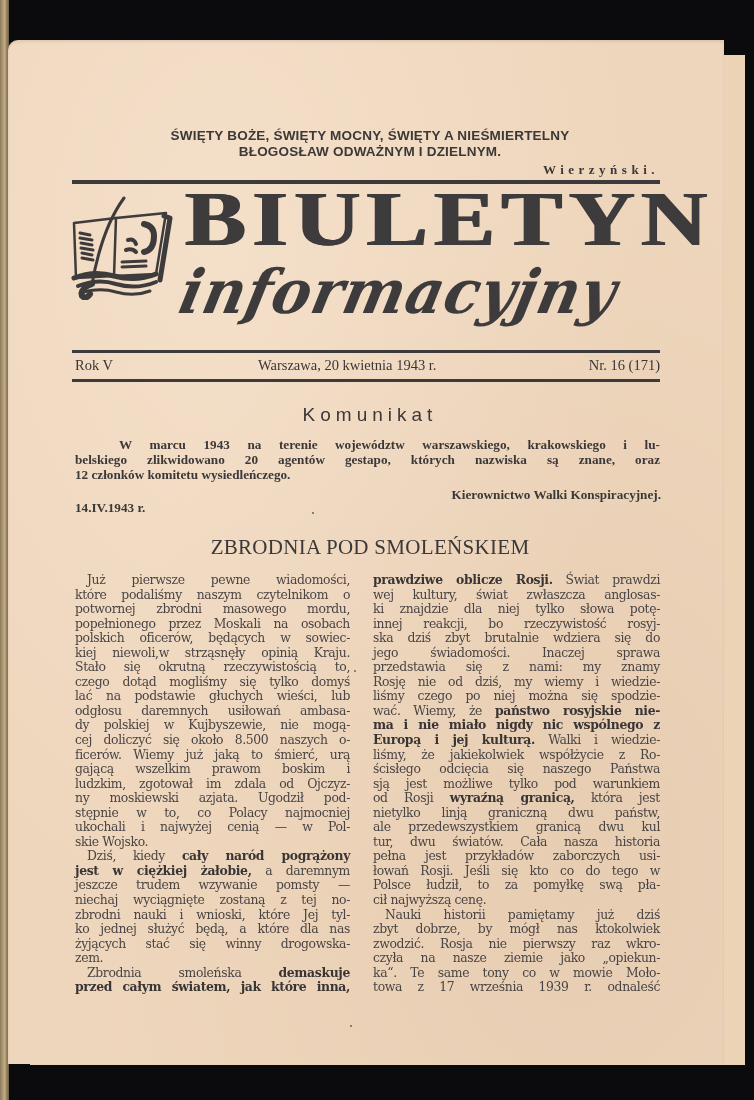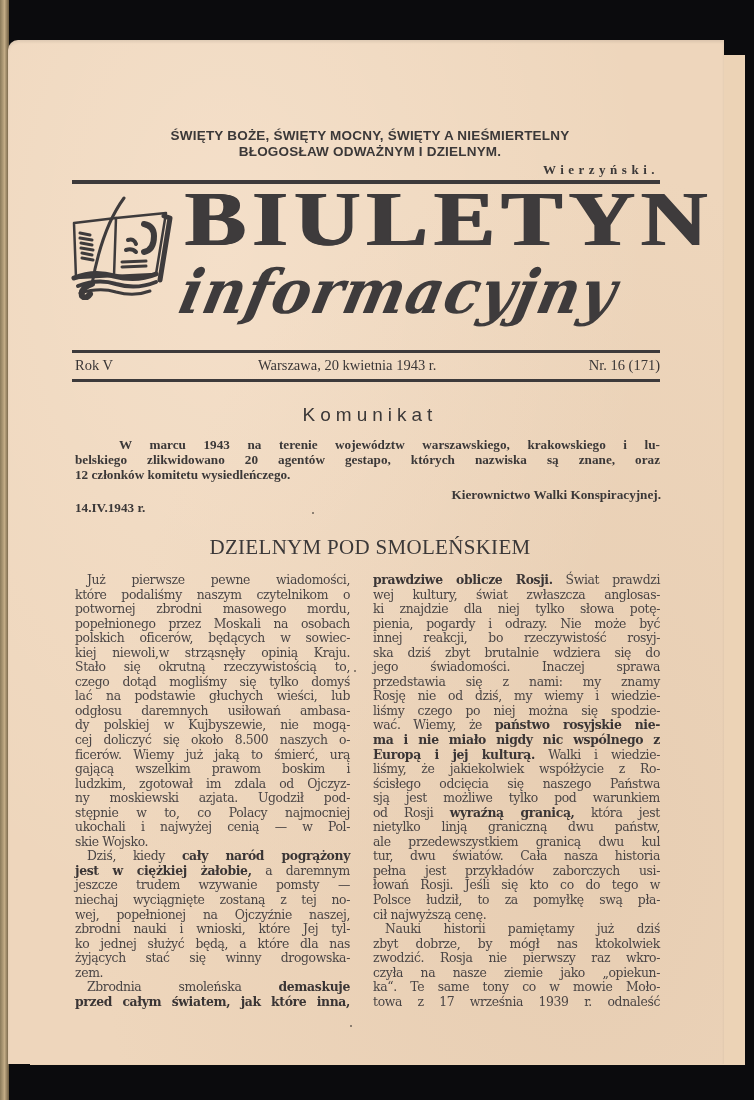--- a/index.html
+++ b/index.html
@@ -151,21 +151,21 @@
 
 <div class="abs kom-title">Komunikat</div>
 <div class="abs kom-body">
   <div class="kom-line indent">W marcu 1943 na terenie województw warszawskiego, krakowskiego i lu-</div>
   <div class="kom-line">belskiego zlikwidowano 20 agentów gestapo, których nazwiska są znane, oraz</div>
   <div class="kom-line last">12 członków komitetu wysiedleńczego.</div>
 </div>
 <div class="abs signature">Kierownictwo Walki Konspiracyjnej.</div>
 <div class="abs kom-date">14.IV.1943 r.</div>
 
-<div class="abs article-title">DZIELNYM POD SMOLEŃSKIEM</div>
+<div class="abs article-title">ZBRODNIA POD SMOLEŃSKIEM</div>
 
 <div class="abs col col-left" id="col-left">
     <div class="line indent">Już pierwsze pewne wiadomości,</div>
     <div class="line">które podaliśmy naszym czytelnikom o</div>
     <div class="line">potwornej zbrodni masowego mordu,</div>
     <div class="line">popełnionego przez Moskali na osobach</div>
     <div class="line">polskich oficerów, będących w sowiec-</div>
     <div class="line">kiej niewoli,w strząsnęły opinią Kraju.</div>
     <div class="line">Stało się okrutną rzeczywistością to,</div>
     <div class="line">czego dotąd mogliśmy się tylko domyś</div>
@@ -177,33 +177,31 @@
     <div class="line">gającą wszelkim prawom boskim i</div>
     <div class="line">ludzkim, zgotował im zdala od Ojczyz-</div>
     <div class="line">ny moskiewski azjata. Ugodził pod-</div>
     <div class="line">stępnie w to, co Polacy najmocniej</div>
     <div class="line">ukochali i najwyżej cenią — w Pol-</div>
     <div class="line last">skie Wojsko.</div>
     <div class="line indent"><span>Dziś, kiedy </span><b>cały naród pogrążony</b><span></span></div>
     <div class="line"><span></span><b>jest w ciężkiej żałobie,</b><span> a daremnym</span></div>
     <div class="line">jeszcze trudem wzywanie pomsty —</div>
     <div class="line">niechaj wyciągnięte zostaną z tej no-</div>
-    <div class="line">wej, popełnionej na Ojczyźnie naszej,</div>
     <div class="line">zbrodni nauki i wnioski, które Jej tyl-</div>
     <div class="line">ko jednej służyć będą, a które dla nas</div>
     <div class="line">żyjących stać się winny drogowska-</div>
     <div class="line last">zem.</div>
     <div class="line indent"><span>Zbrodnia smoleńska </span><b>demaskuje</b><span></span></div>
     <div class="line"><span></span><b>przed całym światem, jak które inna,</b><span></span></div>
   </div>
 <div class="abs col col-right" id="col-right">
     <div class="line"><span></span><b>prawdziwe oblicze Rosji.</b><span> Świat prawdzi</span></div>
     <div class="line">wej kultury, świat zwłaszcza anglosas-</div>
     <div class="line">ki znajdzie dla niej tylko słowa potę-</div>
-    <div class="line">pienia, pogardy i odrazy. Nie może być</div>
     <div class="line">innej reakcji, bo rzeczywistość rosyj-</div>
     <div class="line">ska dziś zbyt brutalnie wdziera się do</div>
     <div class="line">jego świadomości. Inaczej sprawa</div>
     <div class="line">przedstawia się z nami: my znamy</div>
     <div class="line">Rosję nie od dziś, my wiemy i wiedzie-</div>
     <div class="line">liśmy czego po niej można się spodzie-</div>
     <div class="line"><span>wać. Wiemy, że </span><b>państwo rosyjskie nie-</b><span></span></div>
     <div class="line"><span></span><b>ma i nie miało nigdy nic wspólnego z</b><span></span></div>
     <div class="line"><span></span><b>Europą i jej kulturą.</b><span> Walki i wiedzie-</span></div>
     <div class="line">liśmy, że jakiekolwiek współżycie z Ro-</div>

